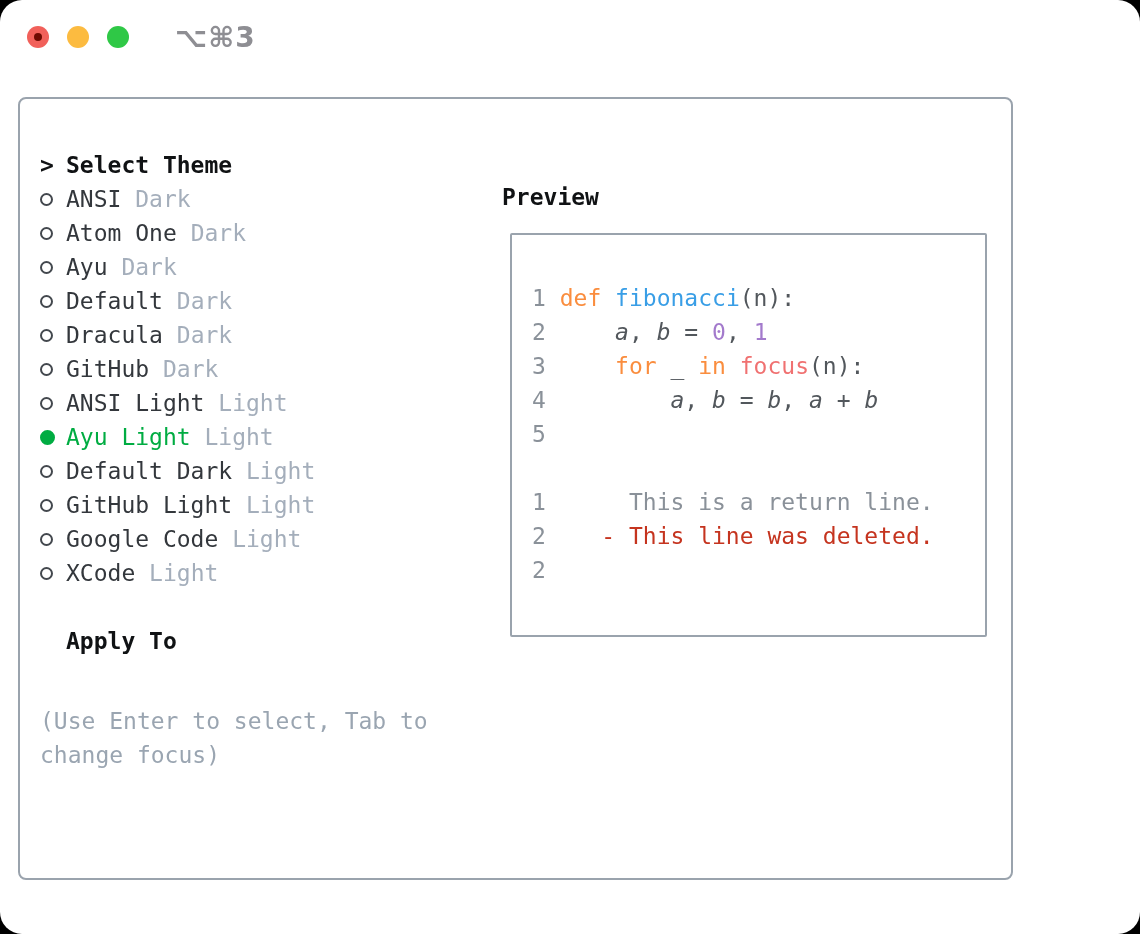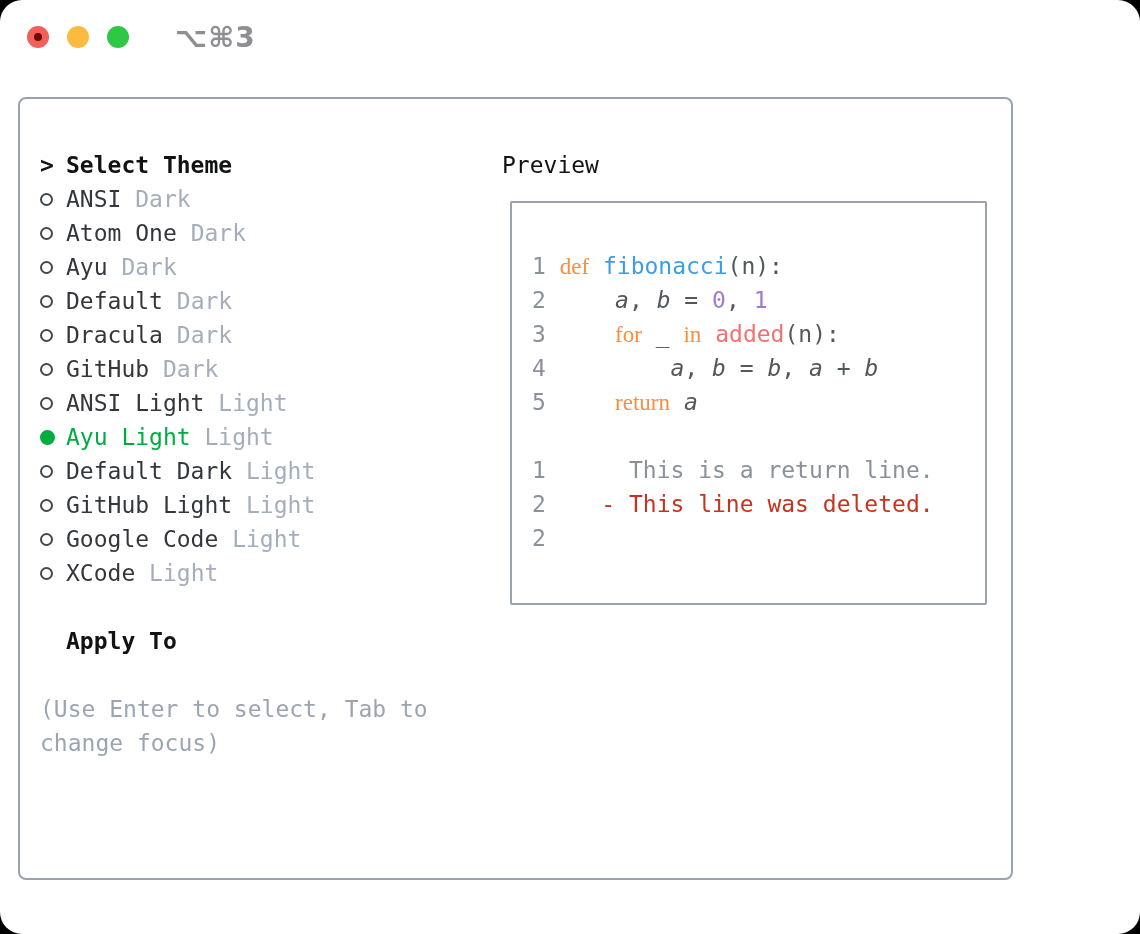--- a/index.html
+++ b/index.html
@@ -106,37 +106,38 @@
   .circle.filled{
     background:var(--selected-green);
     border-color:var(--selected-green);
     width:15px;height:15px;
   }
   .opt-name{color:var(--text-dark);}
   .row.selected .opt-name{color:var(--selected-green);}
   .opt-suffix{color:var(--muted);}
   .spacer{height:34px;}
   .help{
-    margin-top:0;
+    margin-top:12px;
     width:420px;
     font-size:23px;
     line-height:34px;
     color:var(--help);
   }
   
   .right-col{
     position:absolute;left:482px;top:49px;
     width:495px;
   }
   .preview-header{
     height:34px;
     display:flex;align-items:center;
     font-size:23px;
-    font-weight:400;
+    font-weight:700;
     color:var(--text-black);
+    margin-top:32px;
   }
   .preview-box{
     margin-top:19px;
     margin-left:8px;
     width:477px;
     height:404px;
     border:2px solid var(--border);
     border-radius:2px;
     background:#ffffff;
     padding:46px 18px 50px 20px;
@@ -149,21 +150,21 @@
     font-size:23px;
     white-space:pre;
   }
   .code-line .num{
     color:var(--gutter-gray);
     flex:0 0 auto;
   }
   .code-line .src{color:var(--code-fg);}
   .blank-line{height:34px;}
   .tok-plain{color:var(--code-fg);}
-  .tok-keyword{color:var(--kw);font-family:Liberation Serif, serif;}
+  .tok-keyword{color:var(--kw);}
   .tok-function{color:var(--fn);}
   .tok-builtin{color:var(--bi);}
   .tok-number{color:var(--num);}
   .tok-var{color:var(--code-fg);font-style:italic;}
   .diff-context{color:var(--gutter-gray);}
   .diff-deleted{color:var(--diff-del);}
   .diff-added{color:var(--diff-add);}
 </style>
 </head>
 <body>
@@ -214,23 +215,23 @@
 
       <div class="help">(Use Enter to select, Tab to change focus)</div>
     </div>
 
     <div class="right-col">
       <div class="preview-header">Preview</div>
       <div class="preview-box">
         <div id="code-lines">
             <div class="code-line"><span class="num">1 </span><span class="src"><span class="tok-keyword">def</span><span class="tok-plain"> </span><span class="tok-function">fibonacci</span><span class="tok-plain">(n):</span></span></div>
             <div class="code-line"><span class="num">2 </span><span class="src"><span class="tok-plain">    </span><span class="tok-var">a</span><span class="tok-plain">, </span><span class="tok-var">b</span><span class="tok-plain"> = </span><span class="tok-number">0</span><span class="tok-plain">, </span><span class="tok-number">1</span></span></div>
-            <div class="code-line"><span class="num">3 </span><span class="src"><span class="tok-plain">    </span><span class="tok-keyword">for</span><span class="tok-plain"> _ </span><span class="tok-keyword">in</span><span class="tok-plain"> </span><span class="tok-builtin">added</span><span class="tok-plain">(n):</span></span></div>
+            <div class="code-line"><span class="num">3 </span><span class="src"><span class="tok-plain">    </span><span class="tok-keyword">for</span><span class="tok-plain"> _ </span><span class="tok-keyword">in</span><span class="tok-plain"> </span><span class="tok-builtin">focus</span><span class="tok-plain">(n):</span></span></div>
             <div class="code-line"><span class="num">4 </span><span class="src"><span class="tok-plain">        </span><span class="tok-var">a</span><span class="tok-plain">, </span><span class="tok-var">b</span><span class="tok-plain"> = </span><span class="tok-var">b</span><span class="tok-plain">, </span><span class="tok-var">a</span><span class="tok-plain"> + </span><span class="tok-var">b</span></span></div>
-            <div class="code-line"><span class="num">5 </span><span class="src"><span class="tok-plain">    </span><span class="tok-keyword">return</span><span class="tok-plain"> </span><span class="tok-var">a</span></span></div>
+            <div class="code-line"><span class="num">5 </span></div>
           </div>
         <div class="blank-line"></div>
         <div id="diff-lines">
             <div class="code-line"><span class="num">1 </span><span class="diff-context">     This is a return line.</span></div>
             <div class="code-line"><span class="num">2 </span><span class="diff-deleted">   - This line was deleted.</span></div>
             <div class="code-line"><span class="num">2 </span></div>
           </div>
       </div>
     </div>
 

